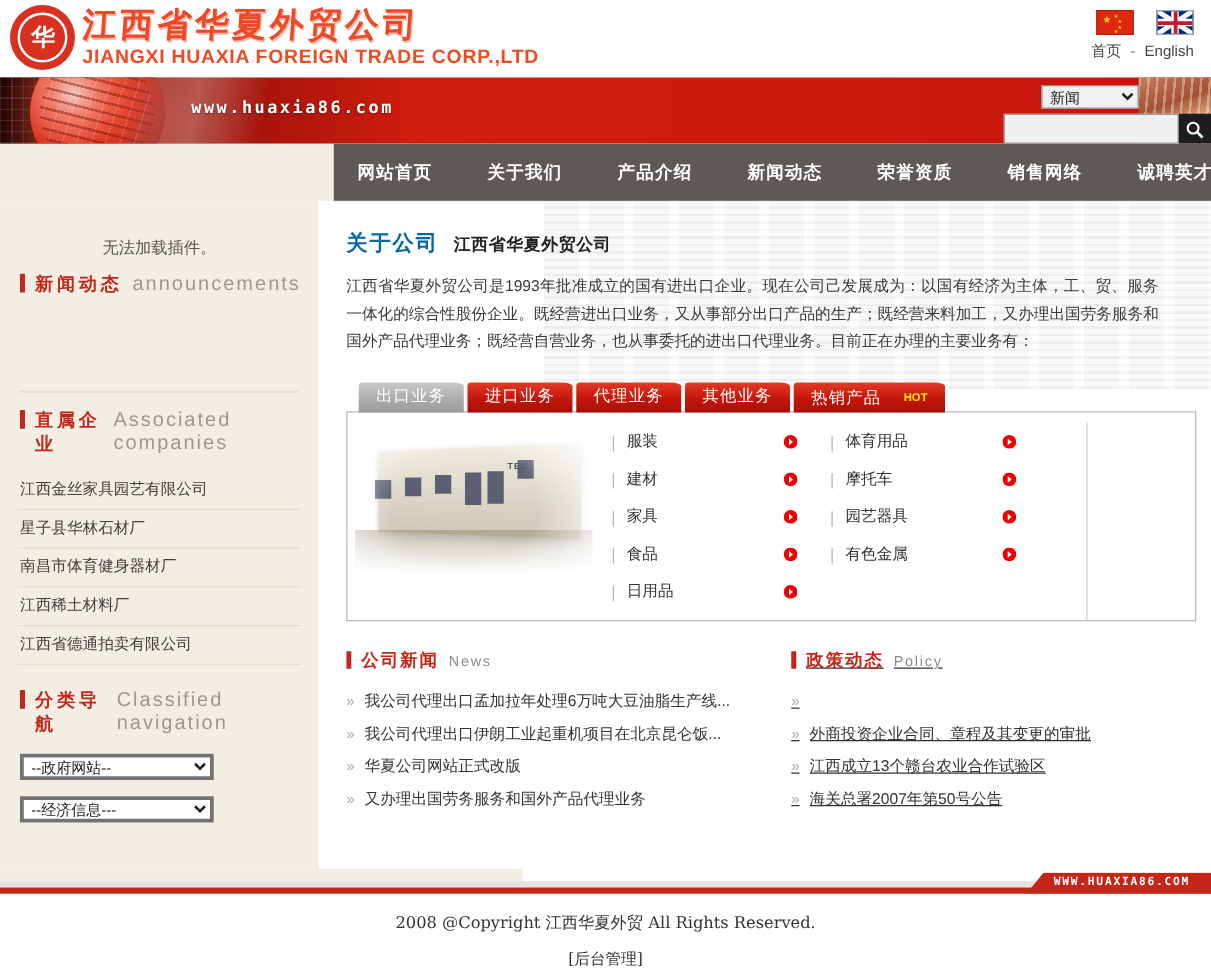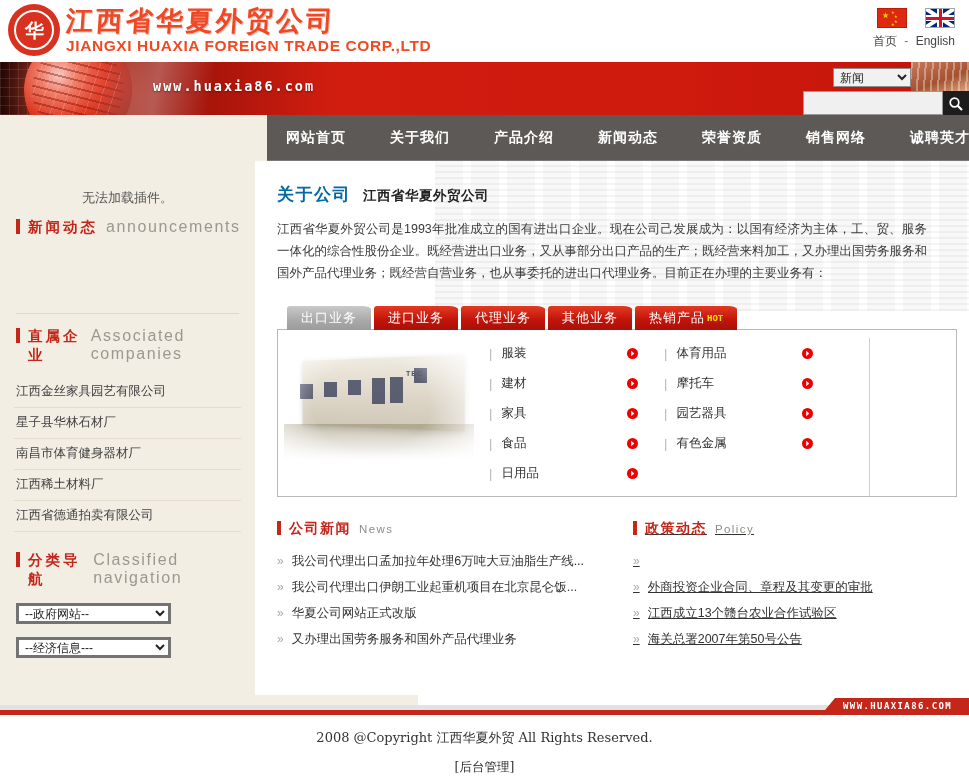--- a/index.html
+++ b/index.html
@@ -334,22 +334,22 @@
     cursor: pointer;
     white-space: nowrap;
     position: relative;
   }
   .tab.active {
     background: linear-gradient(180deg,#c9c9c9 0%, #a9a9a9 60%, #9b9b9b 100%);
     color: #ffffff;
   }
   .tab .hot {
     color: #ffe400; font-size: 9px; font-weight: bold;
-    font-family: Liberation Mono, monospace;
-    letter-spacing: 0; margin-left: 2px;
+    font-family: Liberation Sans, sans-serif;
+    letter-spacing: 0; margin-left: 18px;
     vertical-align: 1px;
   }
   .tab-panel {
     border: 1px solid #b9b9b9;
     background: #ffffff;
     height: 168px;
     margin-top: -1px;
     position: relative;
     display: flex;
     padding: 8px 0 0 0;

